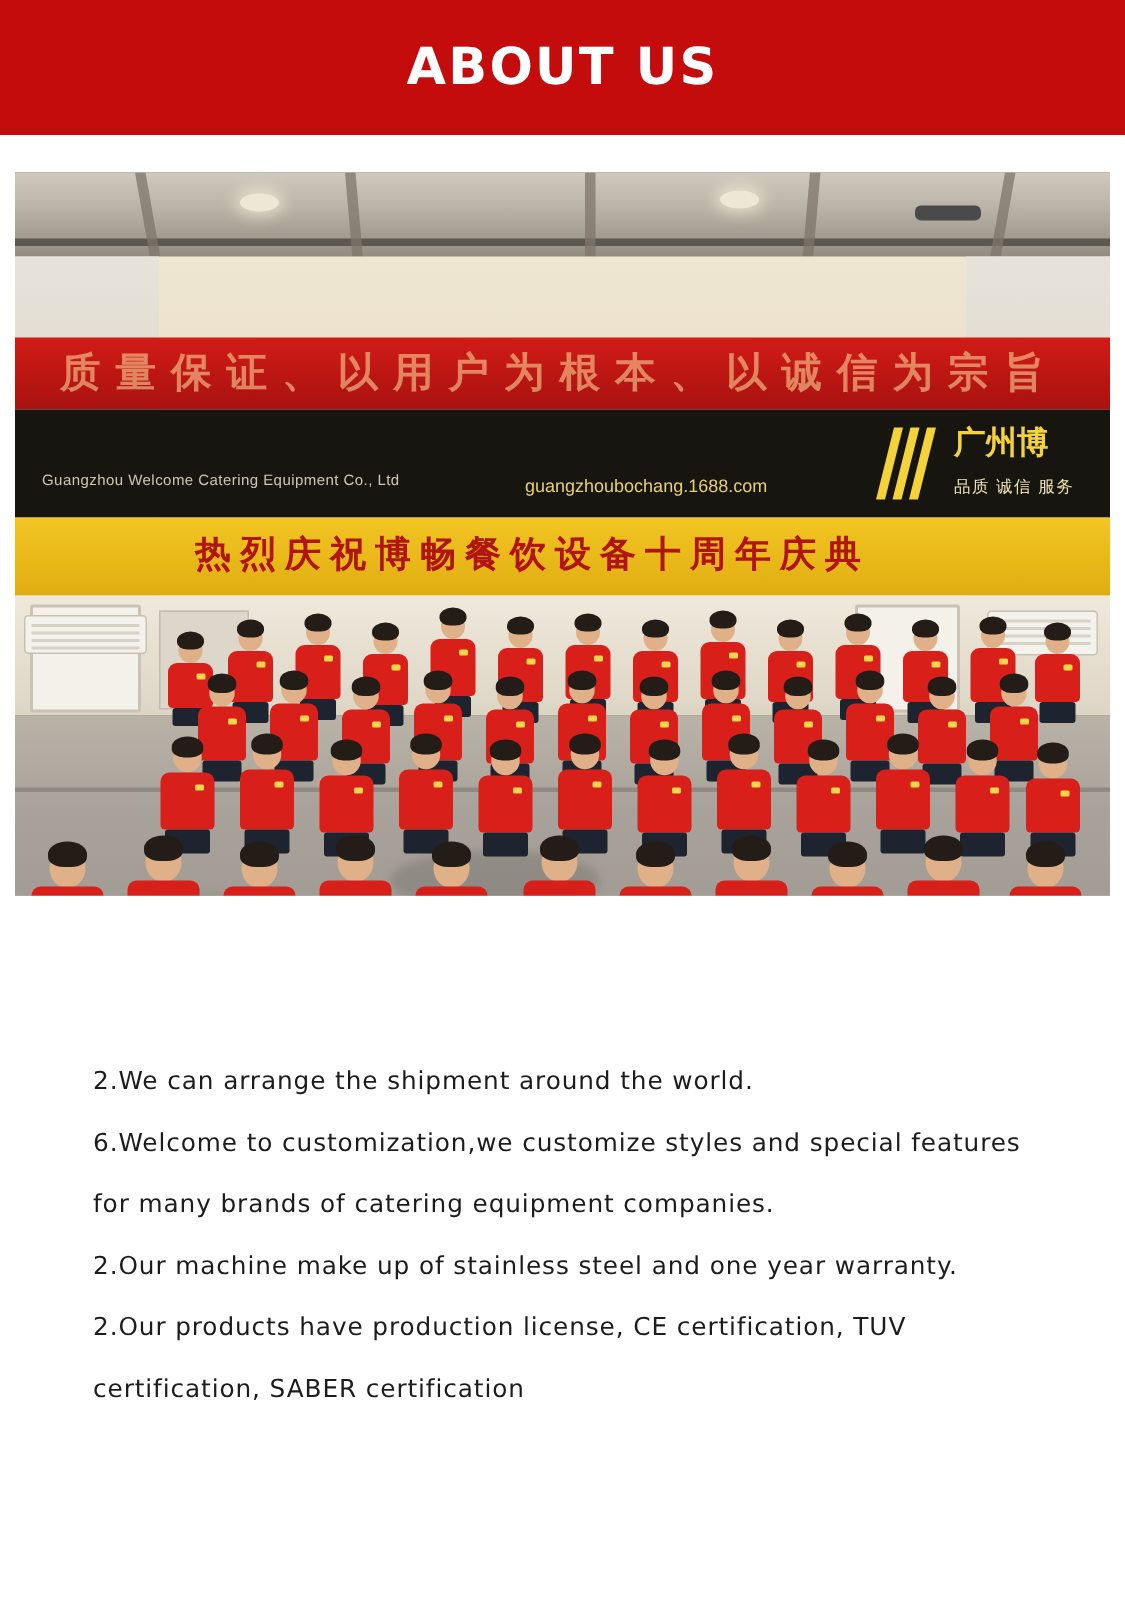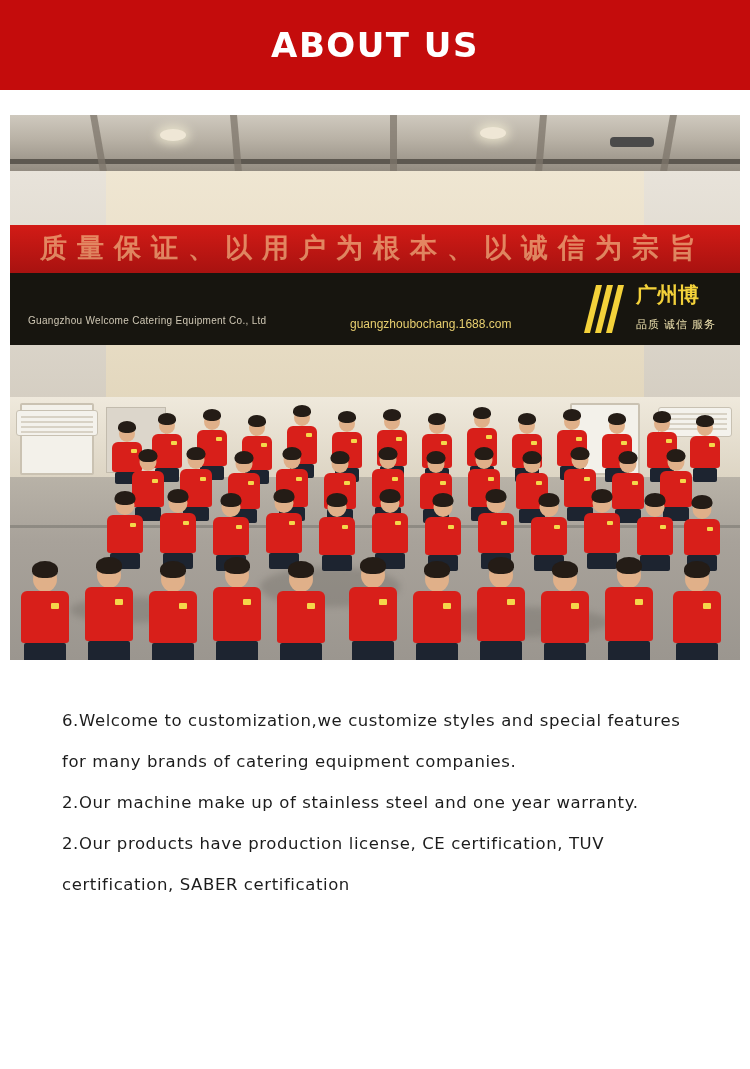--- a/index.html
+++ b/index.html
@@ -34,21 +34,21 @@
 
   
   .photo-wrap {
     width: 750px;
     height: 570px;
     padding: 25px 10px 0 10px;
   }
   .photo {
     position: relative;
     width: 730px;
-    height: 545px;
+    height: 482px;
     overflow: hidden;
     background: #6e6a63;
   }
 
   
   .roof {
     position: absolute;
     left: 0; top: 0;
     width: 730px; height: 60px;
     background: linear-gradient(180deg,#cfc9be 0%, #b9b2a6 40%, #8e877c 100%);
@@ -343,20 +343,23 @@
       <div class="bb-mid-sub">guangzhoubochang.1688.com</div>
       <div class="bb-stripes">
         <i style="left:0px;"></i>
           <i style="left:11px;"></i>
           <i style="left:22px;"></i>
       </div>
       <div class="bb-right">广州博</div>
       <div class="bb-right-sub">品质  诚信  服务</div>
     </div>
 
+    <div class="yellow-banner">
+      <div class="yb-text">热烈庆祝博畅餐饮设备十周年庆典</div>
+    </div>
 
     <div class="lower-wall"></div>
     <div class="door" style="left:10px;  top:288px; width:74px; height:72px;"></div>
     <div class="ac-unit" style="left:6px; top:295px; width:82px; height:26px;">
         <i></i>
       </div>
     <div class="door" style="left:560px; top:288px; width:70px; height:72px;"></div>
     <div class="ac-unit" style="left:648px; top:292px; width:74px; height:30px;">
         <i></i>
       </div>
@@ -712,16 +715,17 @@
         <div class="head" style="width:24px;height:26px;top:3px;"></div>
       <div class="torso" style="top:28px;width:48px;height:52px;"></div>
         <div class="logo" style="top:40px;width:8px;height:6px;"></div>
       <div class="legs" style="top:80px;width:42px;height:32px;"></div>
     </div>
 
   </div>
 </div>
 
 <div class="text-block">
+  <div class="text-line">2.We can arrange the shipment around the world.</div>
   <div class="text-line">6.Welcome to customization,we customize styles and special features for many brands of catering equipment companies.</div>
   <div class="text-line">2.Our machine make up of stainless steel and one year warranty.</div>
   <div class="text-line">2.Our products have production license, CE certification, TUV certification, SABER certification</div>
 </div>
 
 </body></html>

